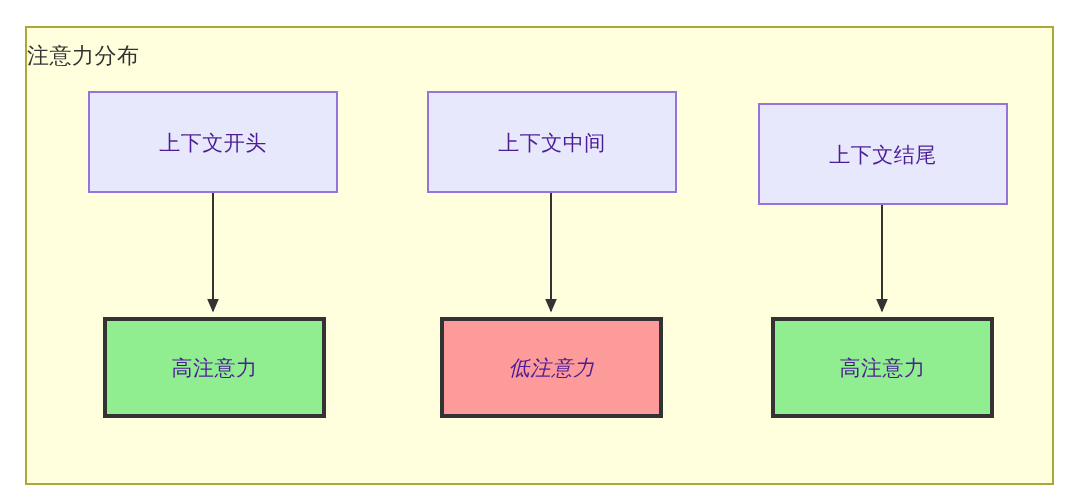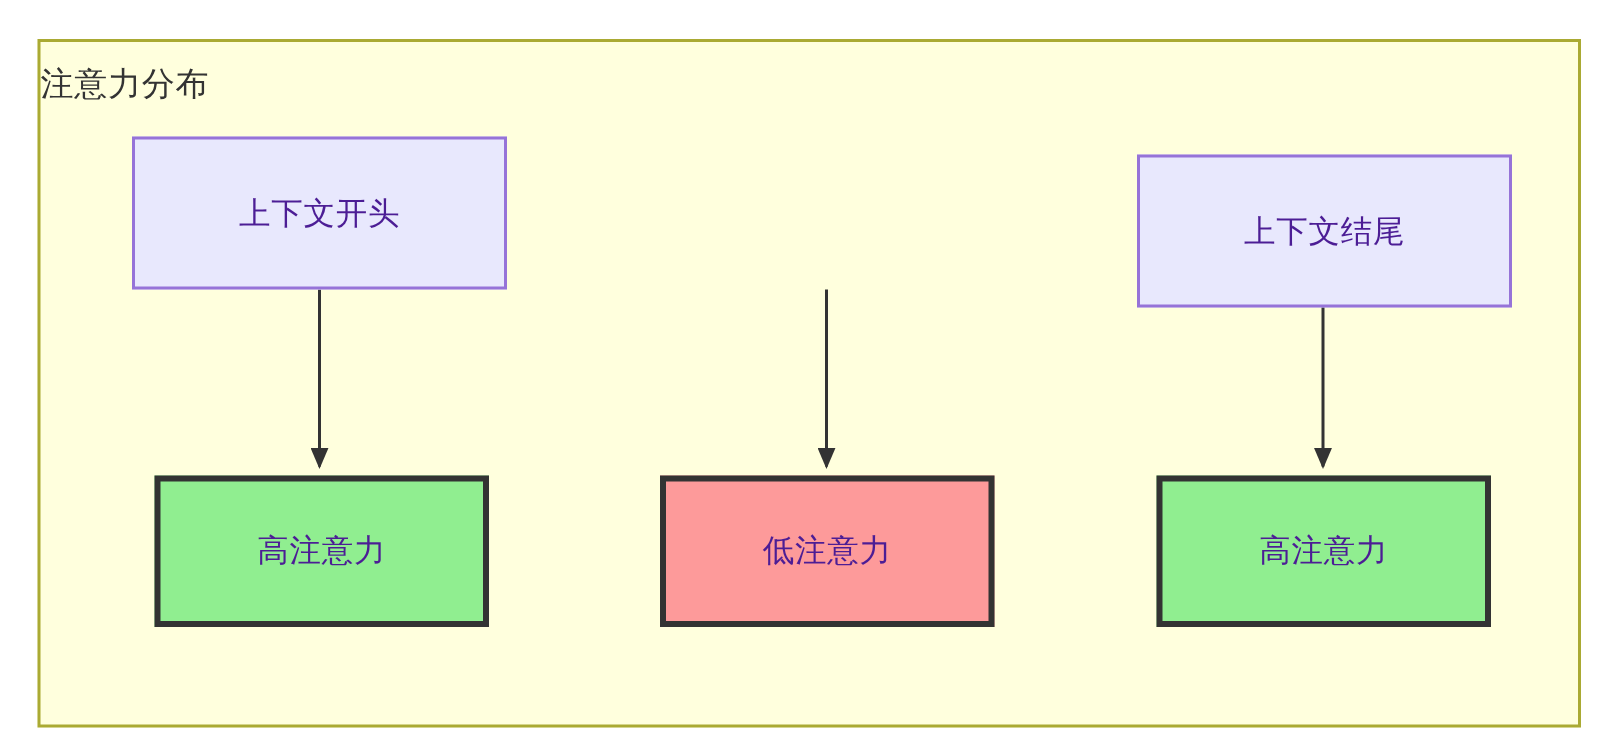--- a/index.html
+++ b/index.html
@@ -75,21 +75,21 @@
 
   .fill-high { background: #90ee90; }
   .fill-low  { background: #fd9a9a; }
 
   
   .col-1-top  { left: 88px;  top: 91px; }
   .col-2-top  { left: 427px; top: 91px; }
   .col-3-top  { left: 758px; top: 103px; }
 
   .col-1-bot  { left: 103px; top: 317px; }
-  .col-2-bot  { left: 440px; top: 317px; }
+  .col-2-bot  { left: 440px; top: 317px; font-style: italic; }
   .col-3-bot  { left: 771px; top: 317px; }
 
   
   .arrow-layer {
     position: absolute;
     left: 0;
     top: 0;
     width: 1080px;
     height: 496px;
     pointer-events: none;
@@ -110,20 +110,21 @@
         <path d="M0,0 L7,3 L0,6 Z" fill="#333333"></path>
       </marker>
     </defs>
     <line x1="213" y1="193" x2="213" y2="311" stroke="#333333" stroke-width="2" marker-end="url(#arrowhead)"></line>
     <line x1="551" y1="193" x2="551" y2="311" stroke="#333333" stroke-width="2" marker-end="url(#arrowhead)"></line>
     <line x1="882" y1="193" x2="882" y2="311" stroke="#333333" stroke-width="2" marker-end="url(#arrowhead)"></line>
   </svg>
 
   <div class="node node-context col-1-top">上下文开头</div>
 
+  <div class="node node-context col-2-top">上下文中间</div>
 
   <div class="node node-context col-3-top">上下文结尾</div>
 
   <div class="node node-attention fill-high col-1-bot">高注意力</div>
 
   <div class="node node-attention fill-low col-2-bot">低注意力</div>
 
   <div class="node node-attention fill-high col-3-bot">高注意力</div>
 
 </div>

